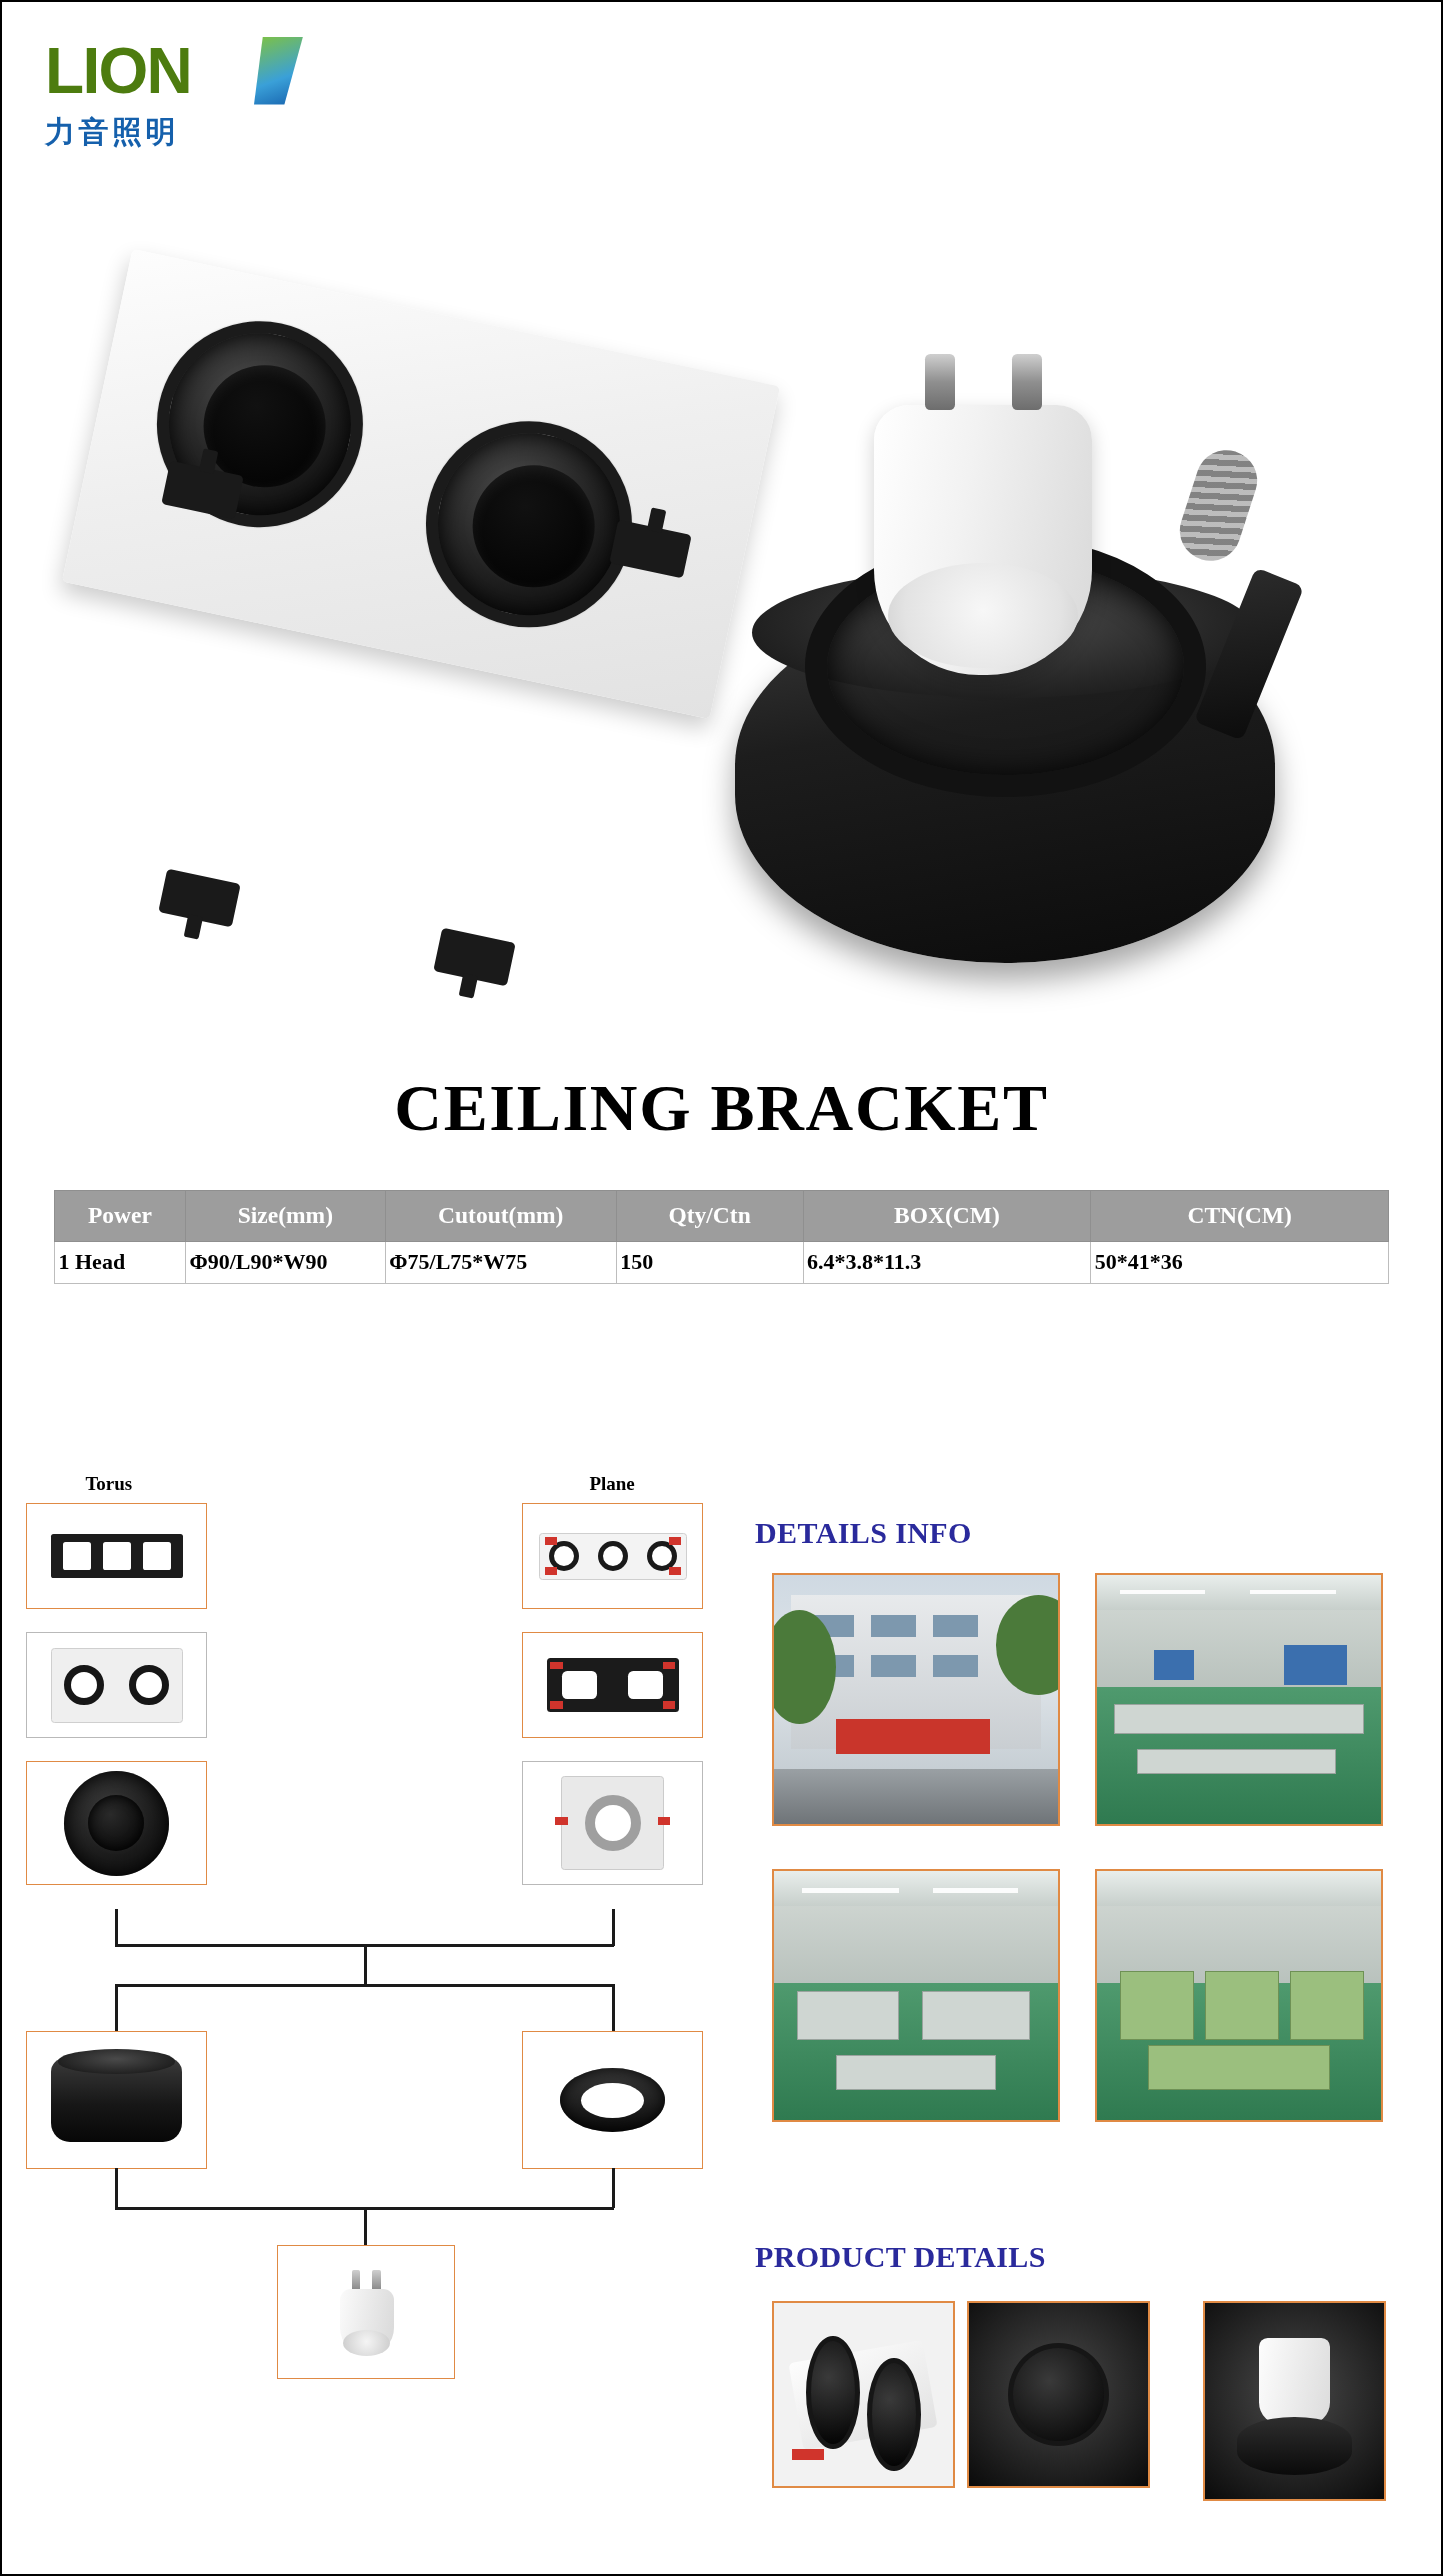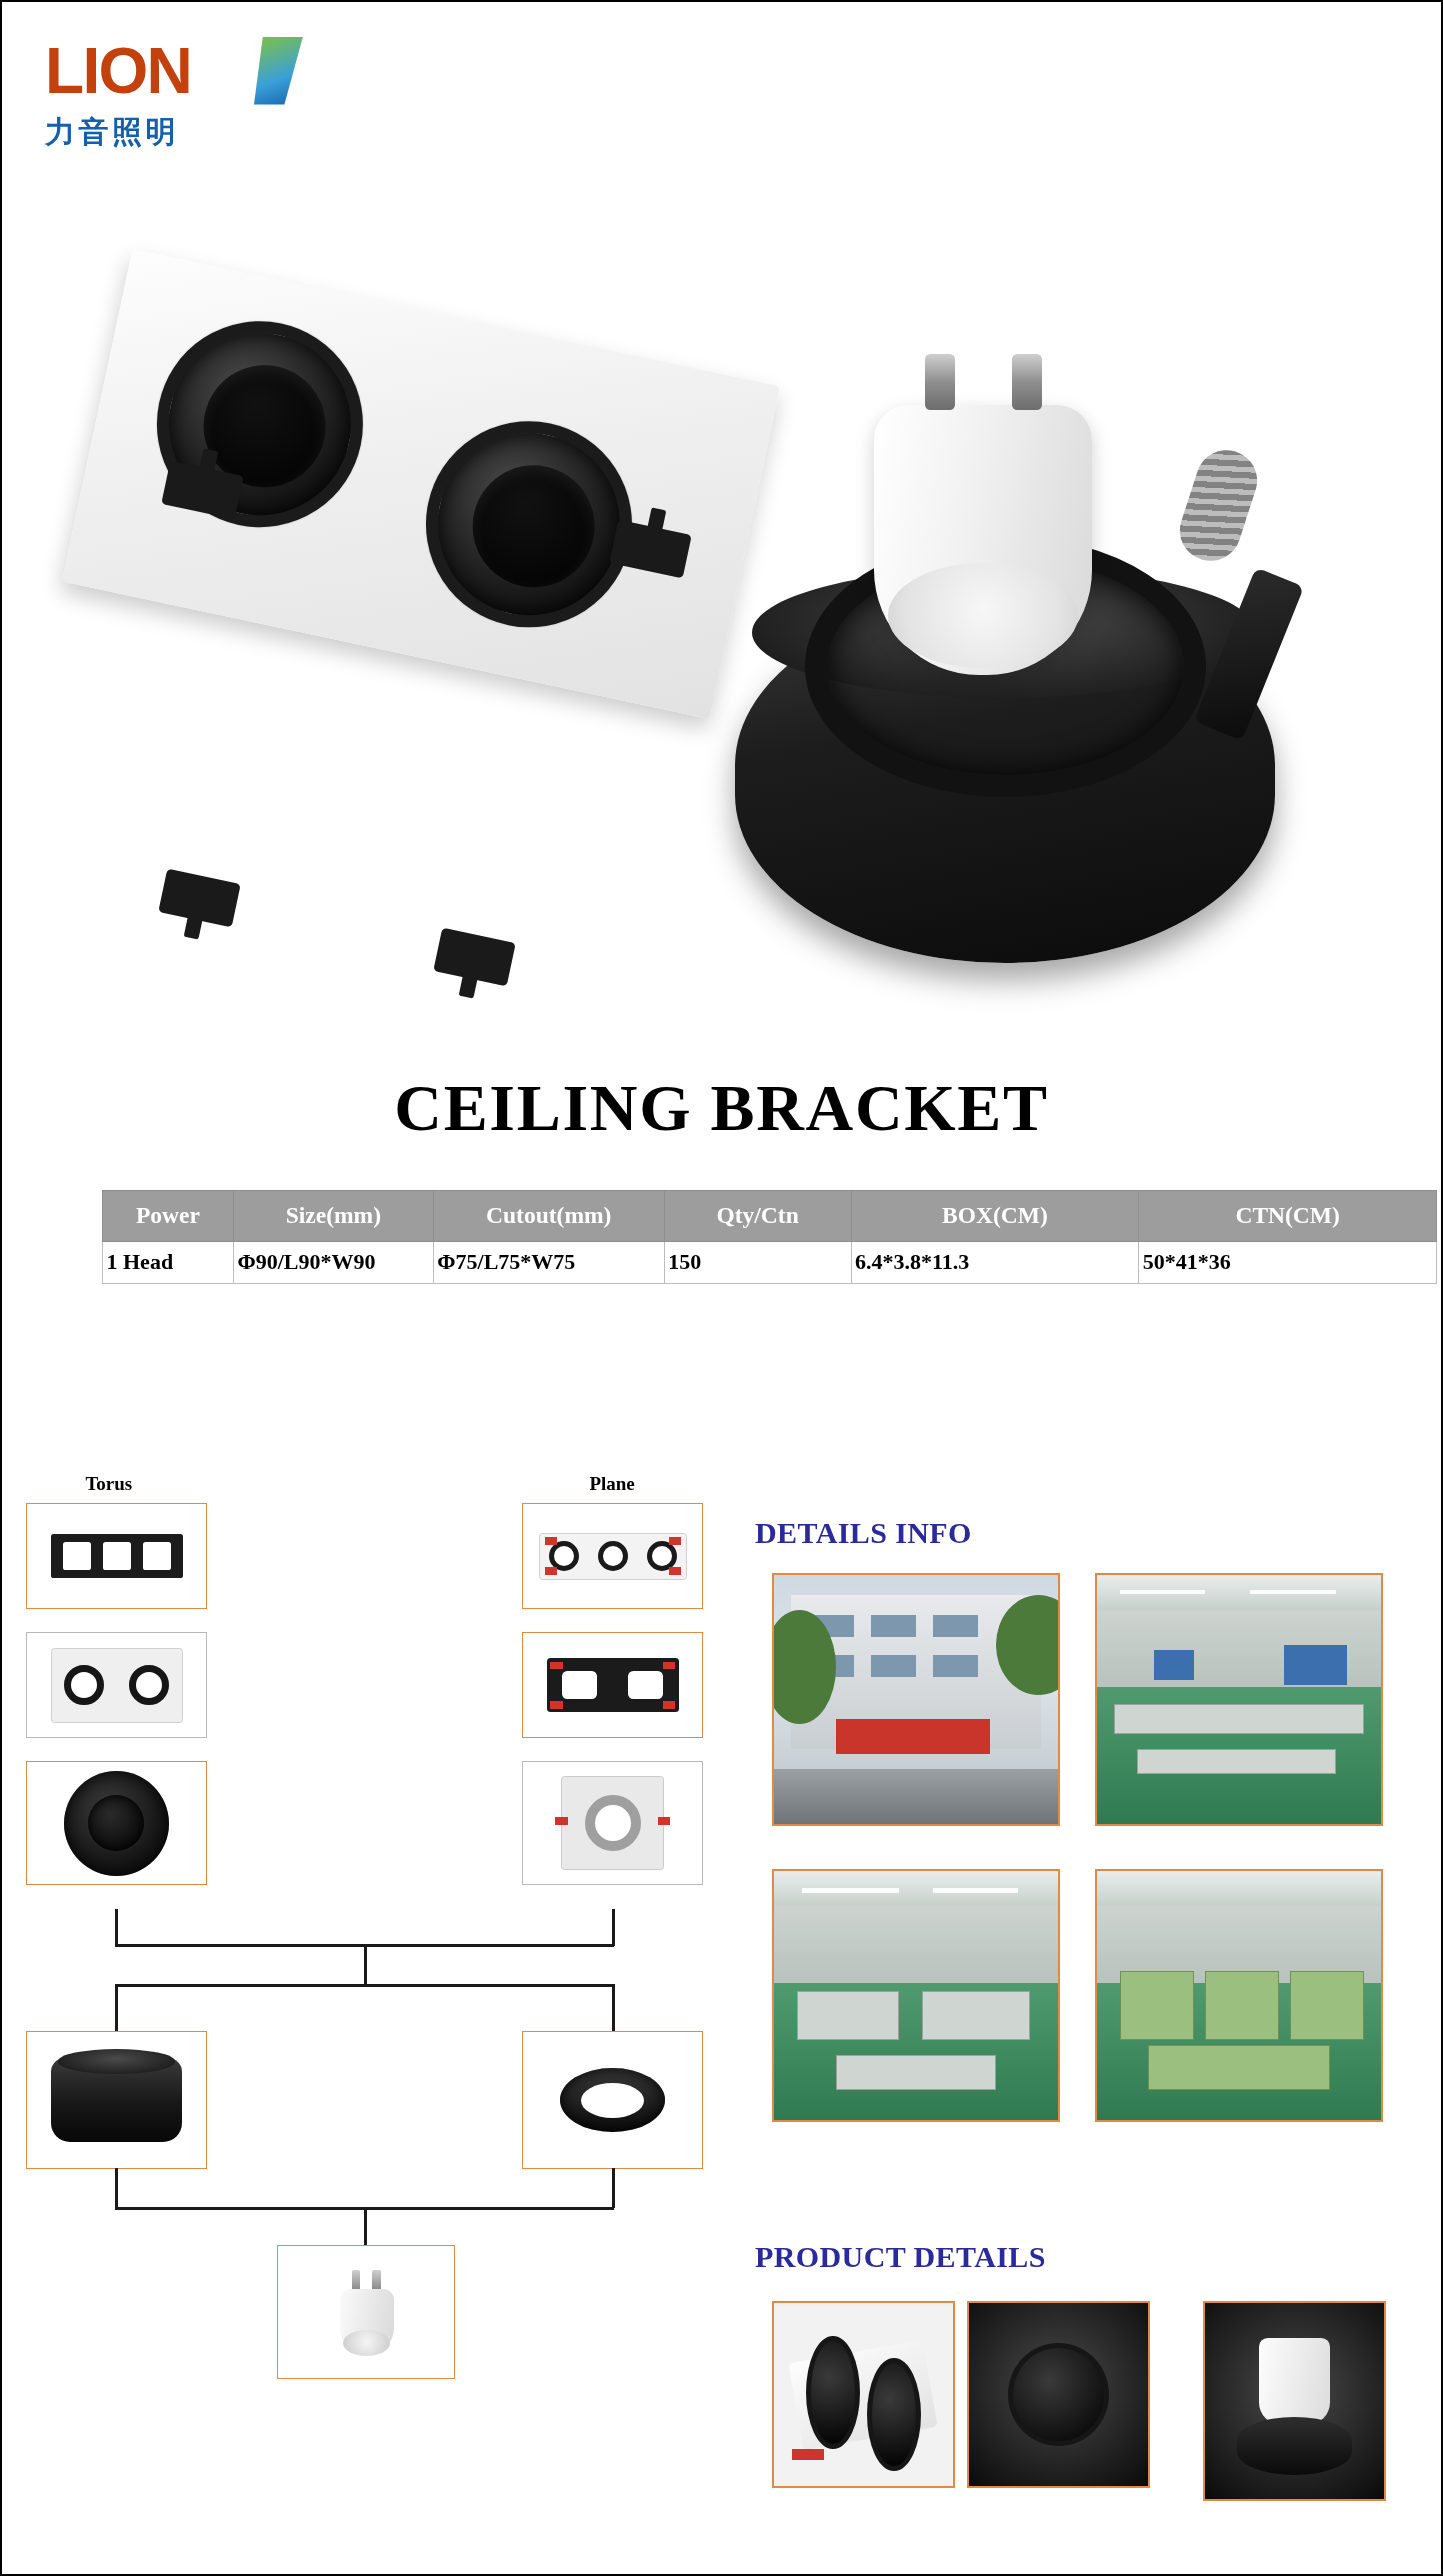--- a/index.html
+++ b/index.html
@@ -26,21 +26,21 @@
   }
   .logo-mark {
     position: relative;
     width: 288px; height: 77px;
   }
   .logo-text {
     font-family: "Liberation Sans", sans-serif;
     font-weight: bold;
     font-size: 64px;
     letter-spacing: -1.7px;
-    color: #c2410c;
+    color: #4d7c0f;
     line-height: 77px;
   }
   .logo-cn {
     margin-top: 1.7px;
     font-family: "DejaVu Sans", sans-serif;
     font-weight: bold;
     font-size: 30px;
     letter-spacing: 3.5px;
     color: #1560ac;
   }
@@ -191,21 +191,20 @@
     margin-top: 24px;
   }
 
   
   .spec-table {
     position: absolute;
     left: 54px; top: 1190px;
     width: 1335px;
     border-collapse: collapse;
     font-family: "Liberation Serif", serif;
-    margin-left: 48px;
   }
   .spec-table th {
     background: #9d9d9d;
     color: #ffffff;
     font-size: 23.5px;
     font-weight: bold;
     padding: 11.3px 3.5px;
     border: 0.9px solid #8f8f8f;
     text-align: center;
   }

